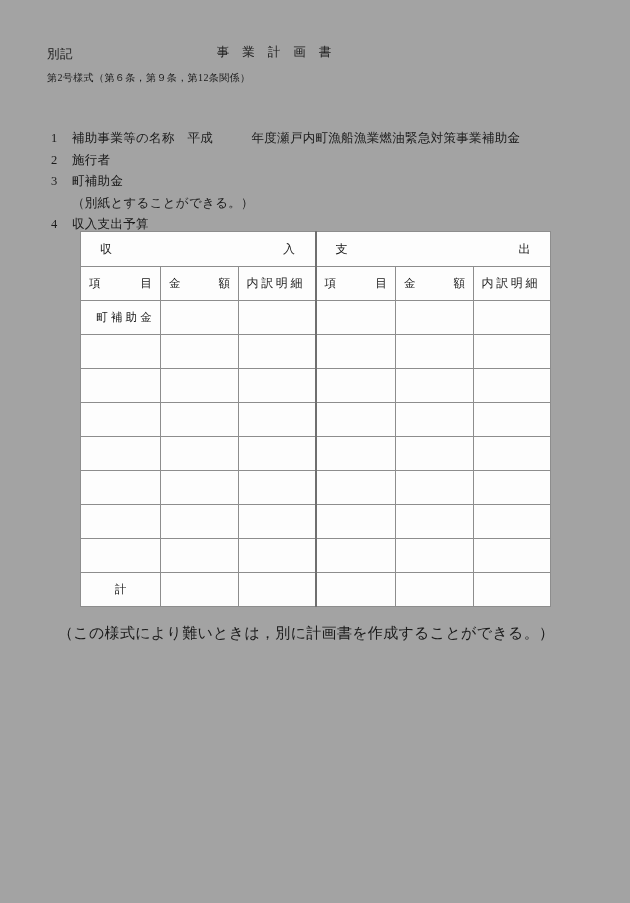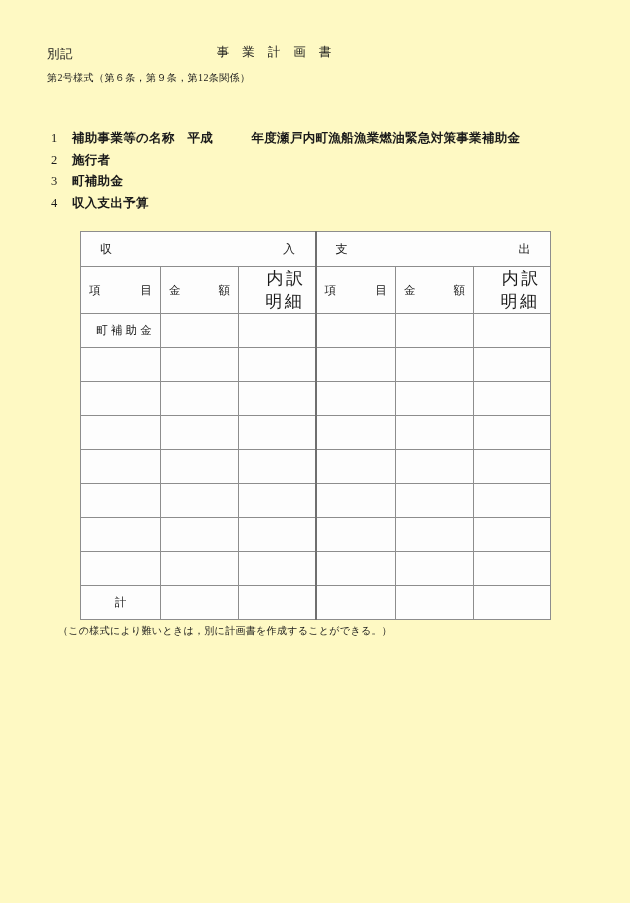--- a/index.html
+++ b/index.html
@@ -16,21 +16,21 @@
     position: relative;
     overflow: hidden;
   }
 
   .page {
     position: absolute;
     left: 0;
     top: 0;
     width: 630px;
     height: 903px;
-    background: #fef9c3;
+    background: #a3a3a3;
   }
 
   
   .doc-head {
     position: absolute;
     left: 47px;
     top: 44px;
     width: 540px;
   }
   .line-betsuki {
@@ -73,21 +73,20 @@
   .item-num {
     width: 25px;
     flex: 0 0 25px;
     text-align: left;
     padding-left: 4px;
     box-sizing: border-box;
   }
   .item-text {
     flex: 1 1 auto;
     white-space: pre;
-    font-weight: bold;
   }
   .item-sub {
     padding-left: 25px;
     font-size: 12.5px;
     line-height: 21.5px;
     letter-spacing: 0.3px;
   }
 
   
   .budget-table {
@@ -134,46 +133,45 @@
 
   
   .ch-spread {
     display: flex;
     justify-content: space-between;
     align-items: center;
     padding: 0 3px;
     font-size: 11.5px;
   }
   .ch-track {
-    text-align: center;
+    text-align: left;
     letter-spacing: 2.6px;
     text-indent: 2.6px;
-    font-size: 17px;
-    margin-left: 16px;
+    font-size: 12px;
   }
 
   .cell-label {
     letter-spacing: 3.2px;
     text-indent: 3.2px;
     text-align: right;
     padding-left: 4px;
     font-size: 11.5px;
   }
   .cell-total {
     text-align: center;
     font-size: 11.5px;
     padding-right: 24px;
   }
 
   
   .foot-note {
     position: absolute;
     left: 58px;
     top: 624px;
-    font-size: 10px;
+    font-size: 15px;
     letter-spacing: 0.3px;
     white-space: pre;
   }
 </style>
 </head>
 <body>
 
 <div class="page">
 
   <div class="doc-head">
@@ -193,20 +191,21 @@
     <div class="item-row">
       <span class="item-num">2</span>
       <span class="item-text">施行者</span>
     </div>
 
     <div class="item-row">
       <span class="item-num">3</span>
       <span class="item-text">町補助金</span>
     </div>
 
+    <div class="item-sub">（別紙とすることができる。）</div>
 
     <div class="item-row">
       <span class="item-num">4</span>
       <span class="item-text">収入支出予算</span>
     </div>
 
   </div>
 
   <table class="budget-table">
     <colgroup>

